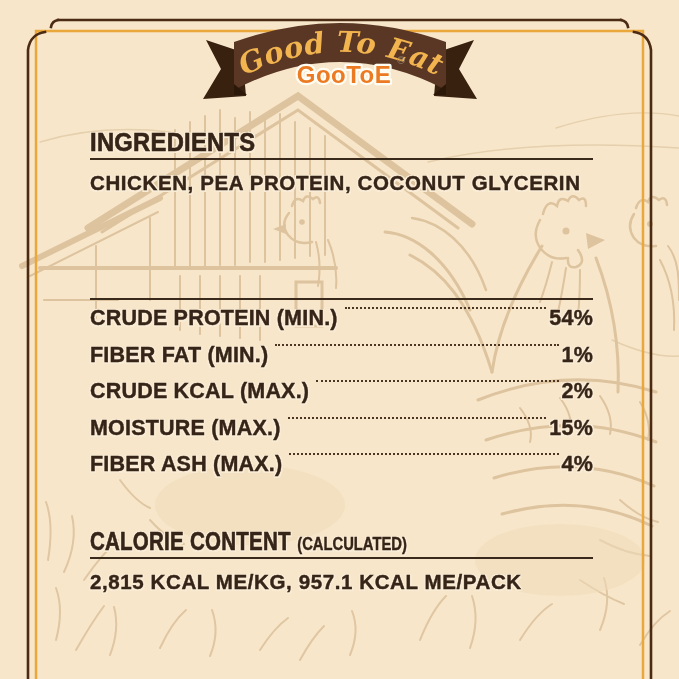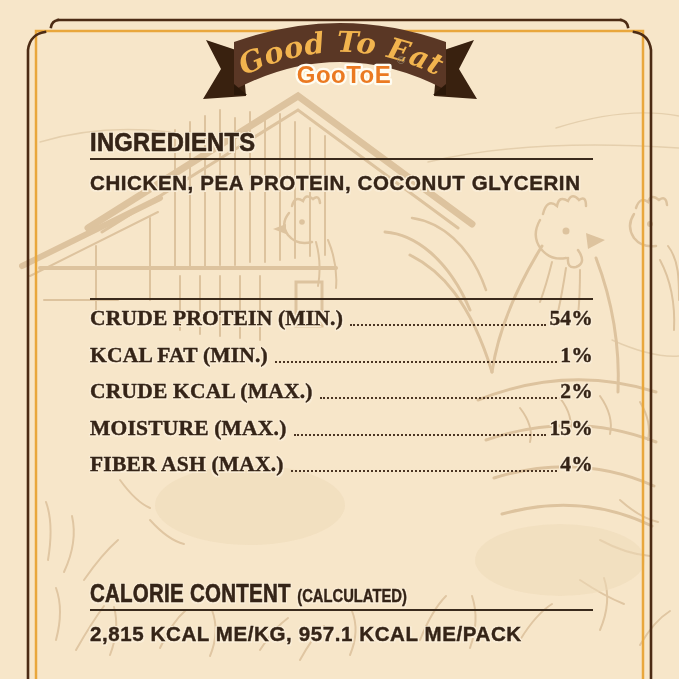--- a/index.html
+++ b/index.html
@@ -5,21 +5,21 @@
   html,body{margin:0;padding:0;}
   body{width:679px;height:679px;overflow:hidden;background:#f7e6c9;
        font-family:"Liberation Sans",sans-serif;}
   .label-root{position:relative;width:679px;height:679px;background:#f7e6c9;}
   .bg-art{position:absolute;left:0;top:0;width:679px;height:679px;}
 
   .content{position:absolute;left:0;top:0;width:679px;height:589px;}
   section{position:absolute;left:90px;width:503px;color:#352417;}
   #sec-ingredients{top:129px;}
   #sec-analysis{top:295px;}
-  #sec-calories{top:580px;}
+  #sec-calories{top:528px;}
 
   .halo{text-shadow:-1.5px -1.5px 0 #f9ecd6,1.5px -1.5px 0 #f9ecd6,
         -1.5px 1.5px 0 #f9ecd6,1.5px 1.5px 0 #f9ecd6,
         -1.5px 0 0 #f9ecd6,1.5px 0 0 #f9ecd6,
         0 -1.5px 0 #f9ecd6,0 1.5px 0 #f9ecd6;}
 
   .h-big{font-size:25px;font-weight:700;line-height:26px;letter-spacing:.3px;
          -webkit-text-stroke:.6px #352417;white-space:nowrap;}
   .cond-95{display:inline-block;transform:scaleX(.95);transform-origin:0 100%;}
   .cond-84{display:inline-block;transform:scaleX(.84);transform-origin:0 100%;}
@@ -27,21 +27,21 @@
                transform:scaleX(.82);transform-origin:0 100%;}
   .h-small{font-size:18px;font-weight:700;-webkit-text-stroke:.4px #352417;white-space:nowrap;}
   .h-wrap{height:26px;white-space:nowrap;}
 
   .rule{height:2px;background:#3a2a1c;margin-top:3px;}
 
   .body-line{margin-top:12px;font-size:20.5px;font-weight:700;line-height:22px;
              letter-spacing:.6px;-webkit-text-stroke:.4px #352417;white-space:nowrap;}
 
   .rows{margin-top:7px;}
-  .ga-row{display:flex;align-items:flex-end;height:22px;margin-bottom:14.5px;font-family:Liberation Serif, serif;}
+  .ga-row{display:flex;align-items:flex-start;height:22px;margin-bottom:14.5px;}
   .ga-label,.ga-value{font-size:21.5px;font-weight:700;line-height:22px;
       letter-spacing:.2px;-webkit-text-stroke:.4px #352417;white-space:nowrap;}
   .ga-leader{flex:1;min-width:20px;border-bottom:2px dotted #4b3523;
              margin:0 3px 3px 7px;}
 </style>
 </head>
 <body>
 
 <div class="label-root">
 
@@ -195,21 +195,21 @@
 
     <section id="sec-analysis">
       <div class="rule"></div>
       <div class="rows">
         <div class="ga-row halo">
           <span class="ga-label">CRUDE PROTEIN (MIN.)</span>
           <span class="ga-leader"></span>
           <span class="ga-value">54%</span>
         </div>
         <div class="ga-row halo">
-          <span class="ga-label">KCAL FAT (MIN.)</span>
+          <span class="ga-label">FIBER FAT (MIN.)</span>
           <span class="ga-leader"></span>
           <span class="ga-value">1%</span>
         </div>
         <div class="ga-row halo">
           <span class="ga-label">CRUDE KCAL (MAX.)</span>
           <span class="ga-leader"></span>
           <span class="ga-value">2%</span>
         </div>
         <div class="ga-row halo">
           <span class="ga-label">MOISTURE (MAX.)</span>

